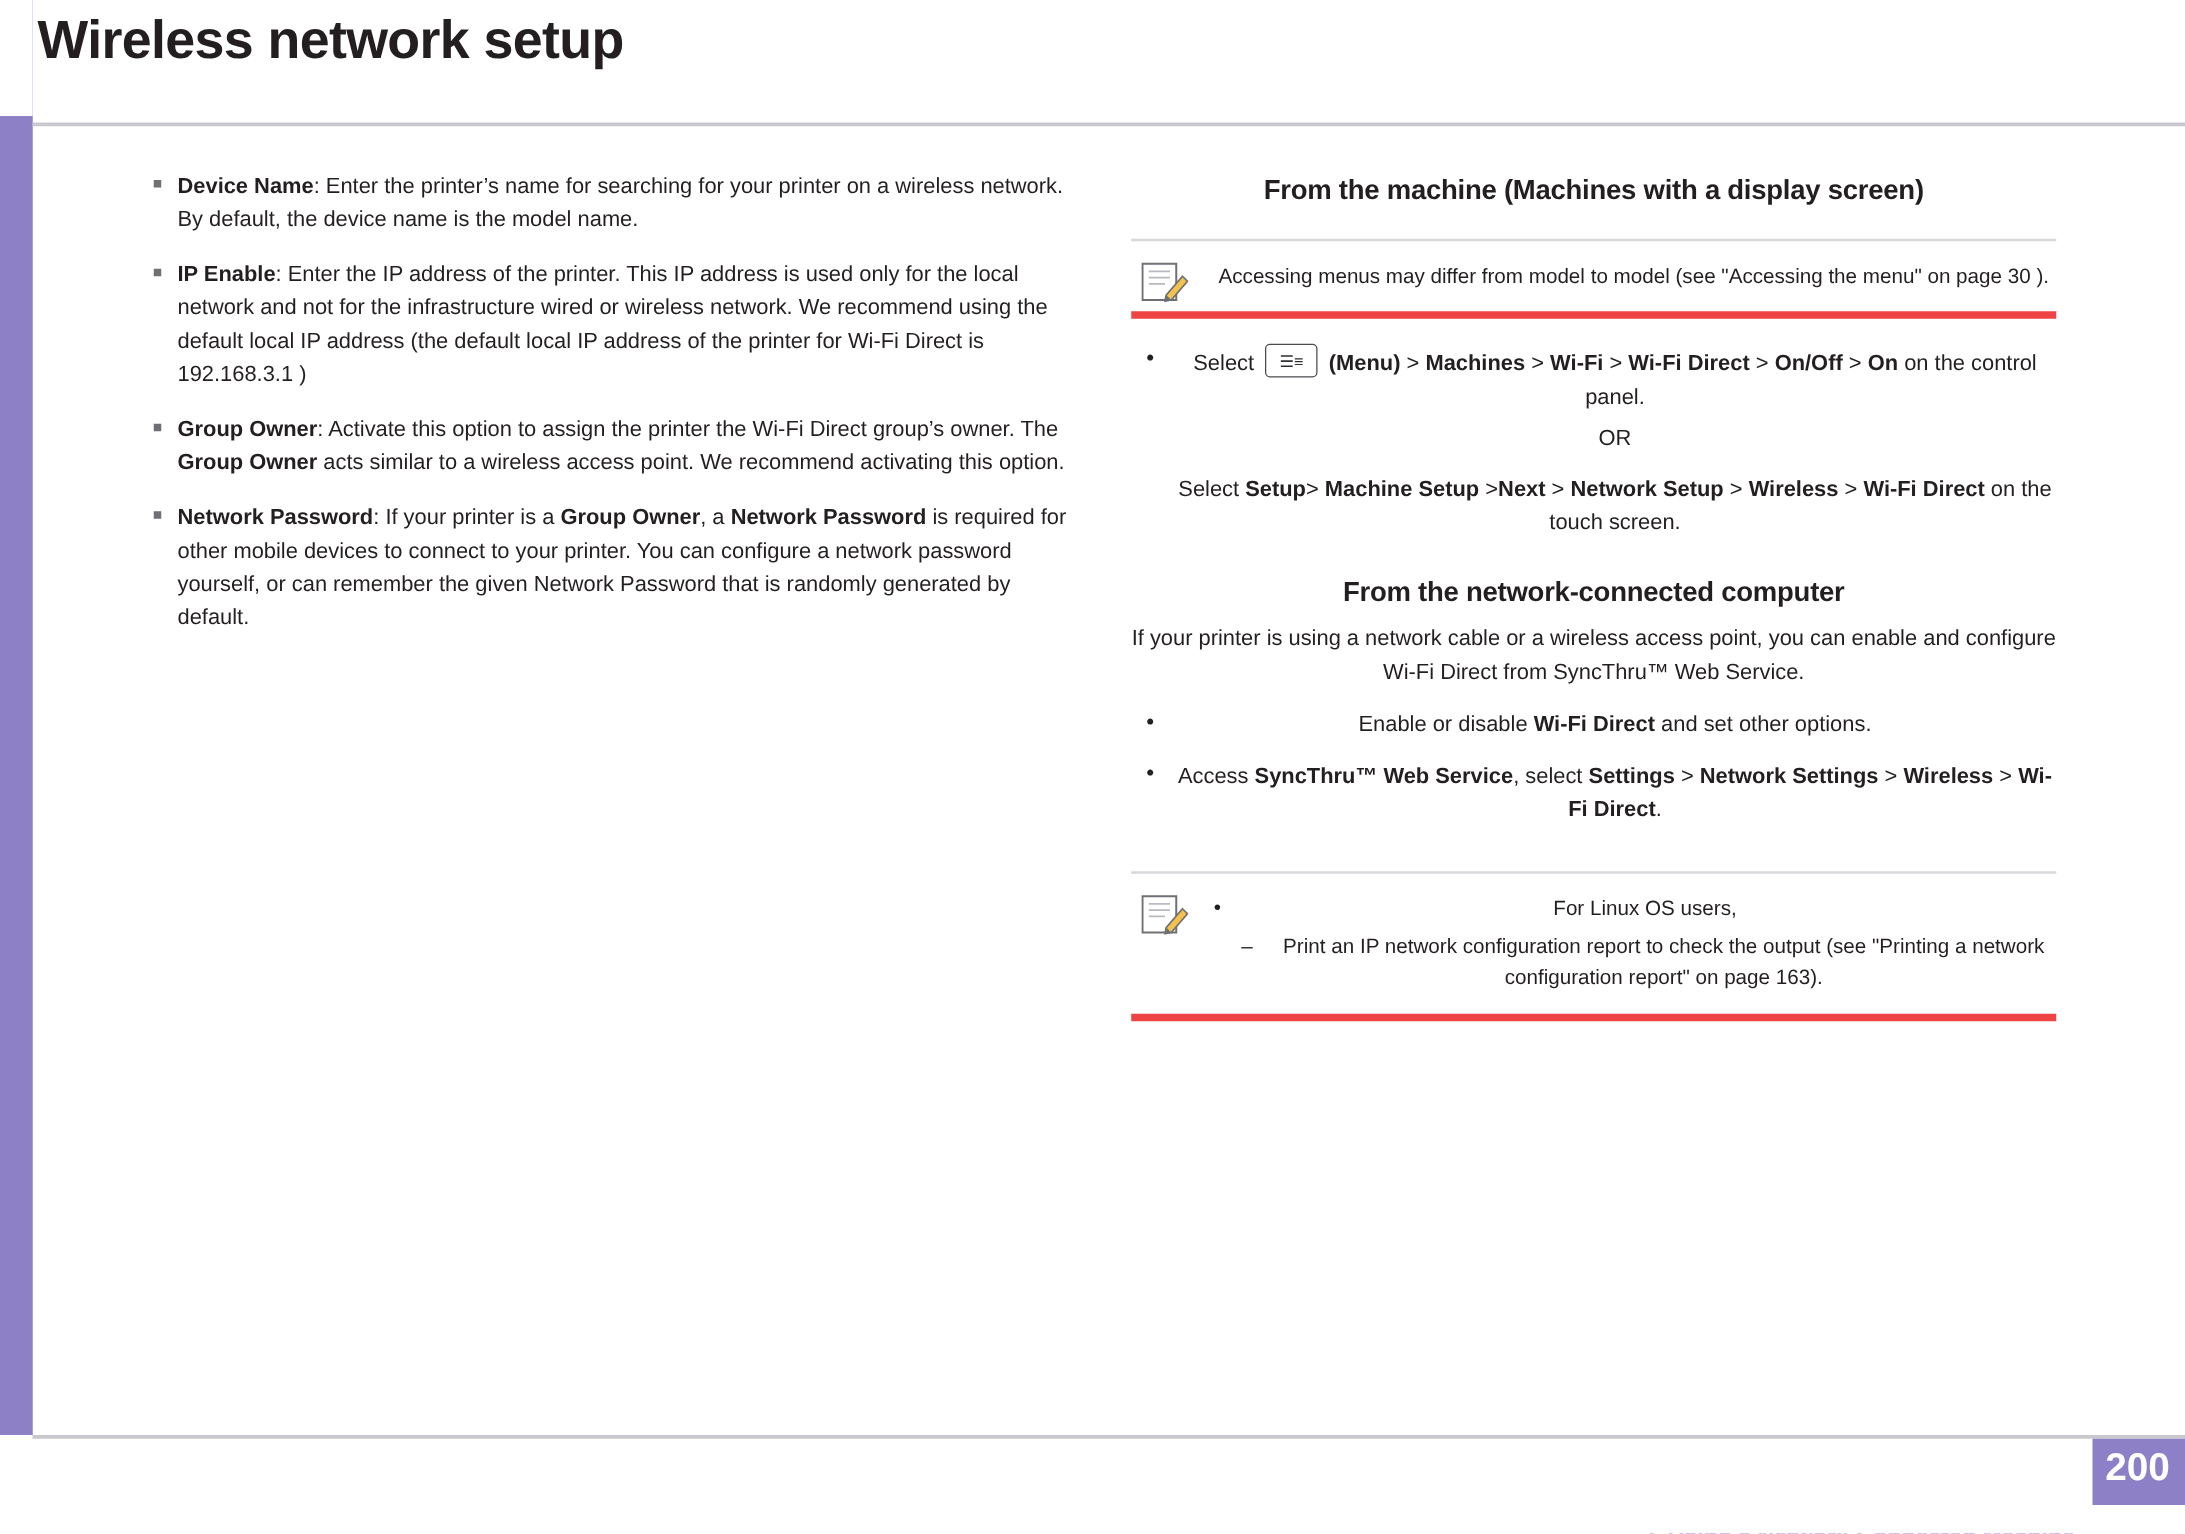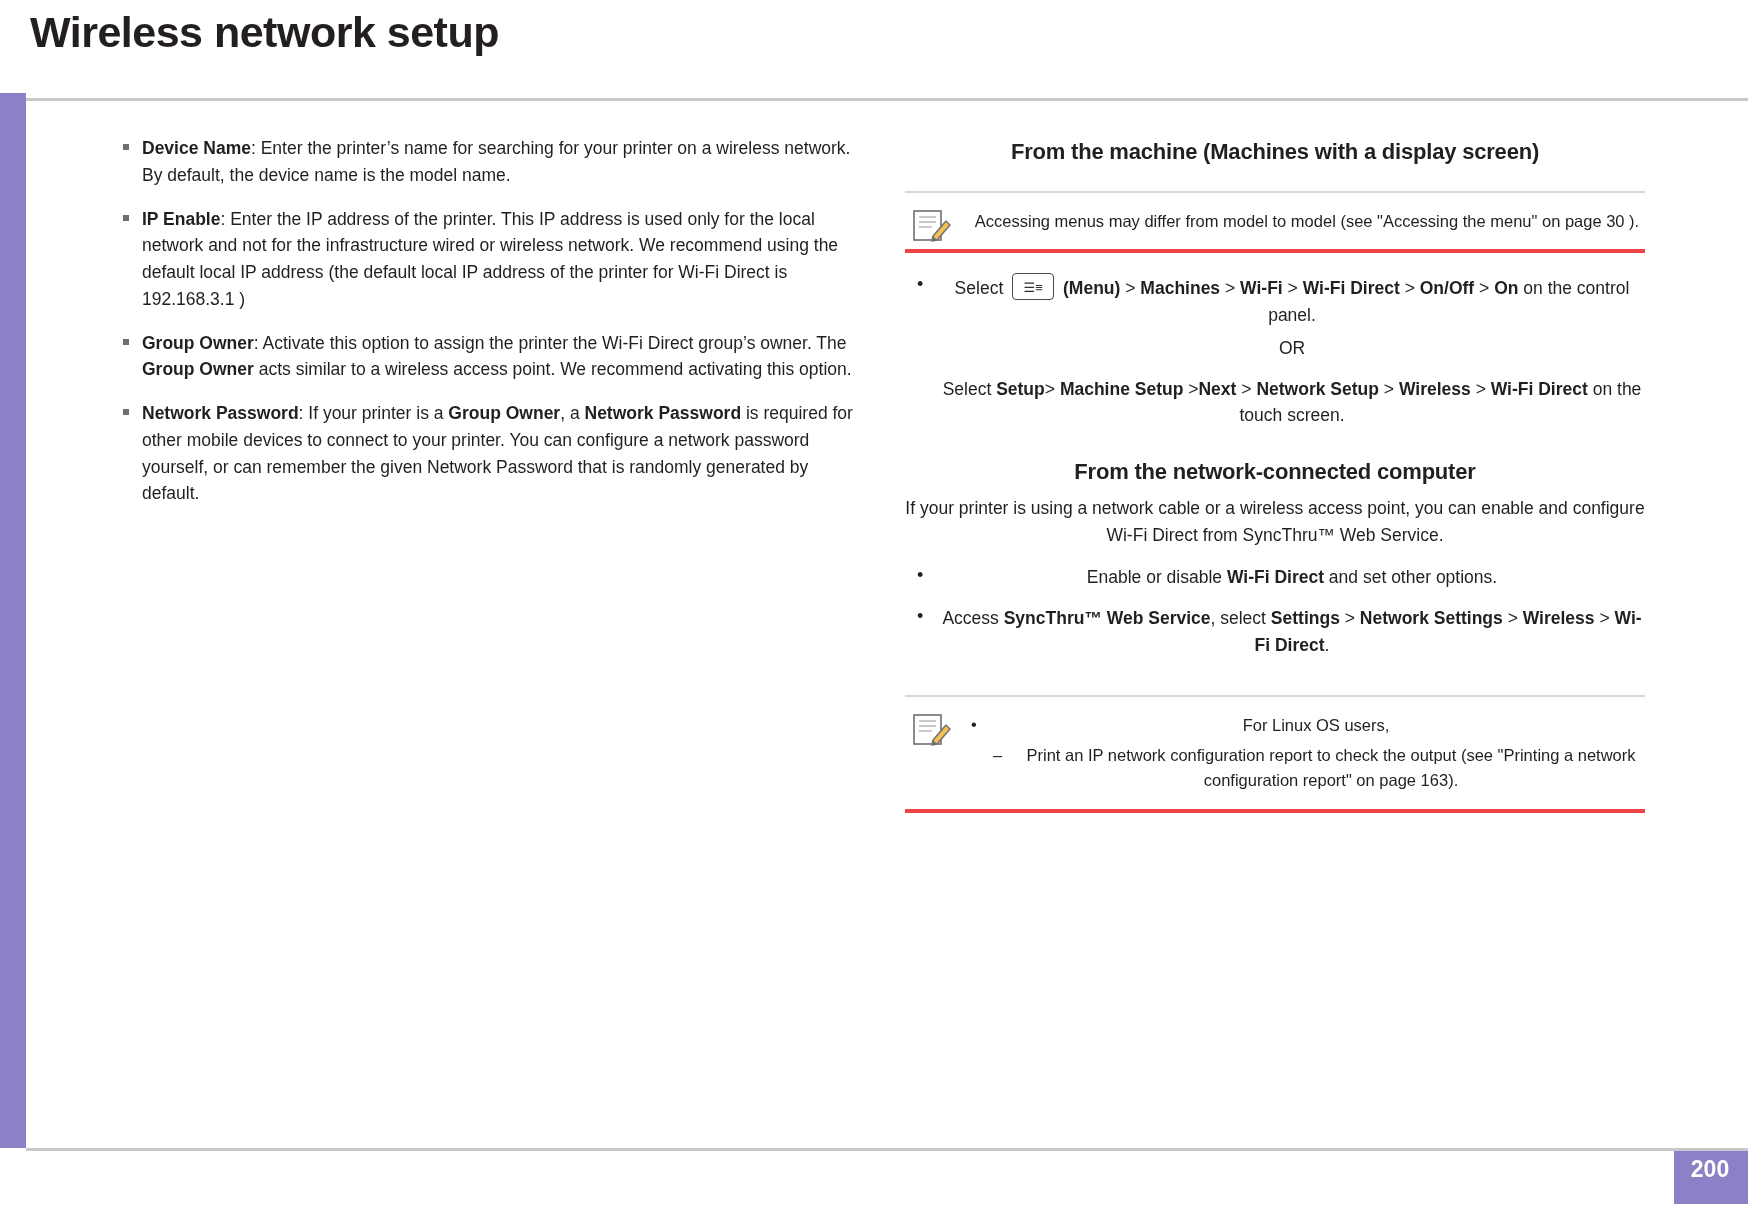--- a/index.html
+++ b/index.html
@@ -108,21 +108,21 @@
     letter-spacing: -0.2px;
   }
   .h2.second { margin-top: 26px; }
 
   
   .note {
     position: relative;
     margin: 22px 0 20px 0;
     padding: 16px 0 16px 64px;
     border-top: 2px solid #d8d8dc;
-    border-bottom: 4px solid #ef4444;
+    border-bottom: 6px solid #ef4444;
     font-size: 16.5px;
     line-height: 1.5;
   }
   .note .note-icon {
     position: absolute;
     left: 8px;
     top: 16px;
     width: 38px;
     height: 34px;
   }
@@ -197,21 +197,21 @@
     width: 74px;
     height: 53px;
     background: #8d80c6;
   }
   .page-num {
     position: absolute;
     right: 8px;
     top: 1156px;
     width: 60px;
     text-align: center;
-    font-size: 23px;
+    font-size: 31px;
     font-weight: bold;
     color: #ffffff;
   }
   .footer-bottom-bar {
     position: absolute;
     left: 0;
     top: 1204px;
     width: 1748px;
     height: 23px;
     background: #ffffff;

